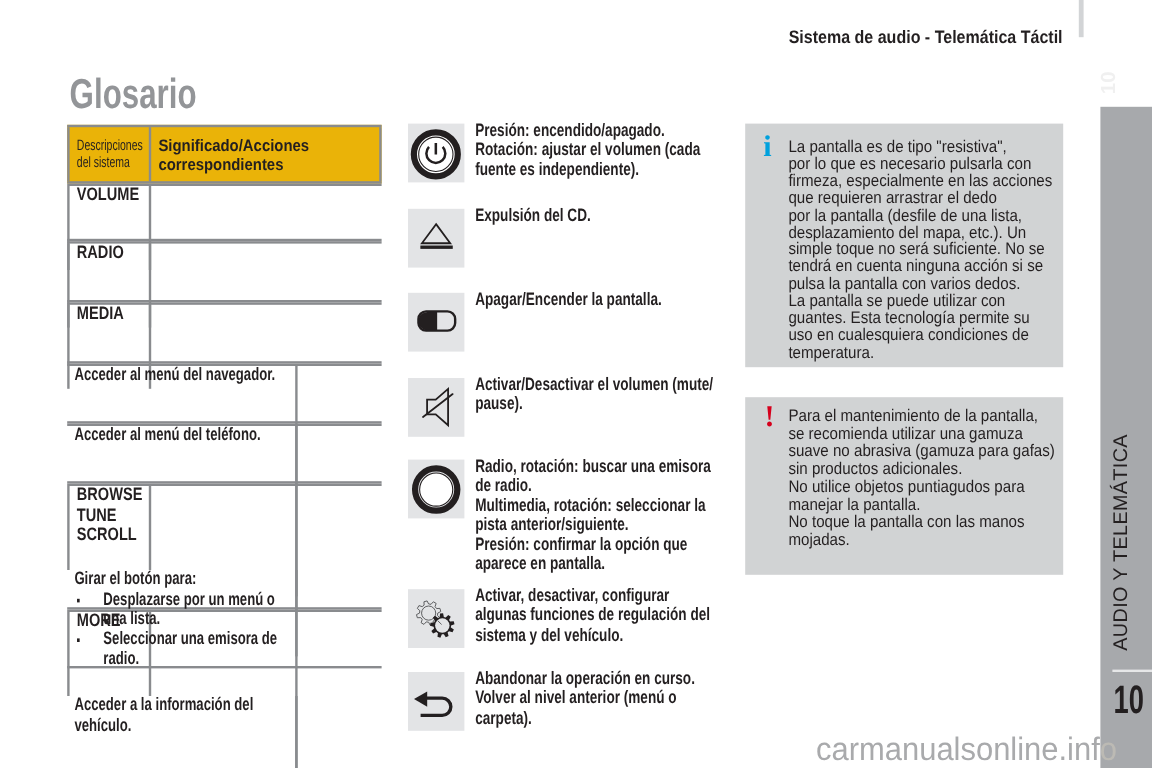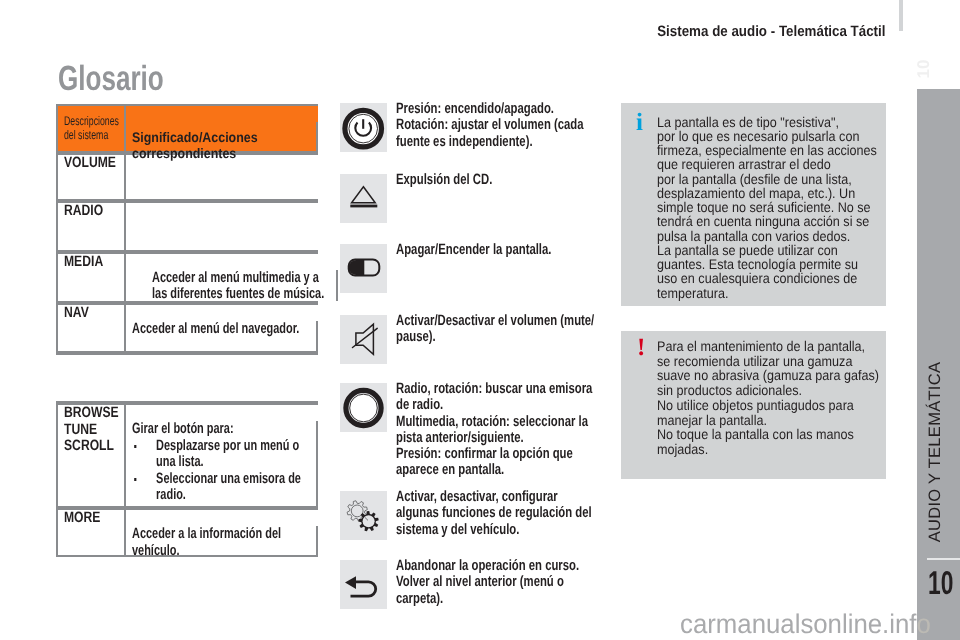--- a/index.html
+++ b/index.html
@@ -32,26 +32,26 @@
 
   
   .title{position:absolute;left:58px;top:59px;font-size:35px;font-weight:bold;
          color:#939598;letter-spacing:0px;white-space:nowrap;
          transform:scaleX(0.745);transform-origin:left top;}
 
   
   .gtable{position:absolute;left:56px;top:103.5px;width:262px;}
   .grow{display:flex;box-sizing:border-box;border-bottom:2.4px solid #898b8e;}
   .grow:first-child{border-top:2.8px solid #898b8e;}
-  .grow.mid{border-top:2.4px solid #898b8e;}
+  .grow.mid{border-top:2.4px solid #898b8e;flex-direction:column;}
   .gc1{box-sizing:border-box;width:70px;min-width:70px;max-width:70px;flex:0 0 70px;
        border-right:2.6px solid #898b8e;border-left:2.6px solid #898b8e;padding:0 0 0 6px;}
   .gc2{box-sizing:border-box;width:192px;min-width:192px;max-width:192px;flex:0 0 192px;
-       border-right:2.6px solid #898b8e;padding:0 0 0 6px;margin-top:16px;}
-  .ghead{background:#f97316;}
+       border-right:2.6px solid #898b8e;padding:0 0 0 6px;}
+  .ghead{background:#eab308;}
   .ghead .gc1{padding-top:8px;}
   .ghead .gc2{padding-top:8px;}
   .gh1{font-size:12.5px;line-height:14.5px;color:#231f20;white-space:pre;
        display:block;transform:scaleX(0.70);transform-origin:left top;width:200px;}
   .gh2{font-size:13.8px;font-weight:bold;line-height:16.5px;color:#231f20;white-space:pre;
        display:block;transform:scaleX(0.90);transform-origin:left top;width:260px;}
   .gk{font-size:15px;font-weight:bold;line-height:16.5px;color:#231f20;white-space:pre;
       display:block;transform:scaleX(0.81);transform-origin:left top;width:120px;}
   .gv{font-size:15px;font-weight:bold;line-height:16.5px;color:#231f20;white-space:pre;
       display:block;transform:scaleX(0.73);transform-origin:left top;width:270px;}
@@ -117,38 +117,34 @@
       <div class="grow mid" style="height: 48.8px;">
         <div class="gc1">
           <span class="gk" style="white-space: pre;">VOLUME</span>
         </div>
       </div>
       <div class="grow mid" style="height: 50.5px;">
         <div class="gc1">
           <span class="gk" style="white-space: pre;">RADIO</span>
         </div>
       </div>
-      <div class="grow mid" style="height: 51.5px; gap: 20px;">
+      <div class="grow mid" style="height: 51.5px;">
         <div class="gc1">
           <span class="gk" style="white-space: pre;">MEDIA</span>
         </div>
-        <div class="gc2">
-          <div class="gv"><span style="white-space: pre; display: block;">Acceder al menú multimedia y a
-las diferentes fuentes de música.</span></div>
-        </div>
       </div>
       <div class="grow mid" style="height: 50px;">
-        <div class="gc1">
-          <span class="gk" style="white-space: pre;">NAV</span>
-        </div>
         <div class="gc2">
           <div class="gv"><span style="white-space: pre; display: block;">Acceder al menú del navegador.</span></div>
         </div>
       </div>
       <div class="grow mid" style="height: 50px;">
+        <div class="gc2">
+          <div class="gv"><span style="white-space: pre; display: block;">Acceder al menú del teléfono.</span></div>
+        </div>
       </div>
       <div class="grow mid" style="height: 105px;">
         <div class="gc1">
           <span class="gk" style="white-space: pre;">BROWSE
 TUNE
 SCROLL</span>
         </div>
         <div class="gc2">
           <div class="gv"><span style="white-space: pre; display: block;">Girar el botón para:</span><ul><li style="white-space: pre;">Desplazarse por un menú o
 una lista.</li><li style="white-space: pre;">Seleccionar una emisora de

